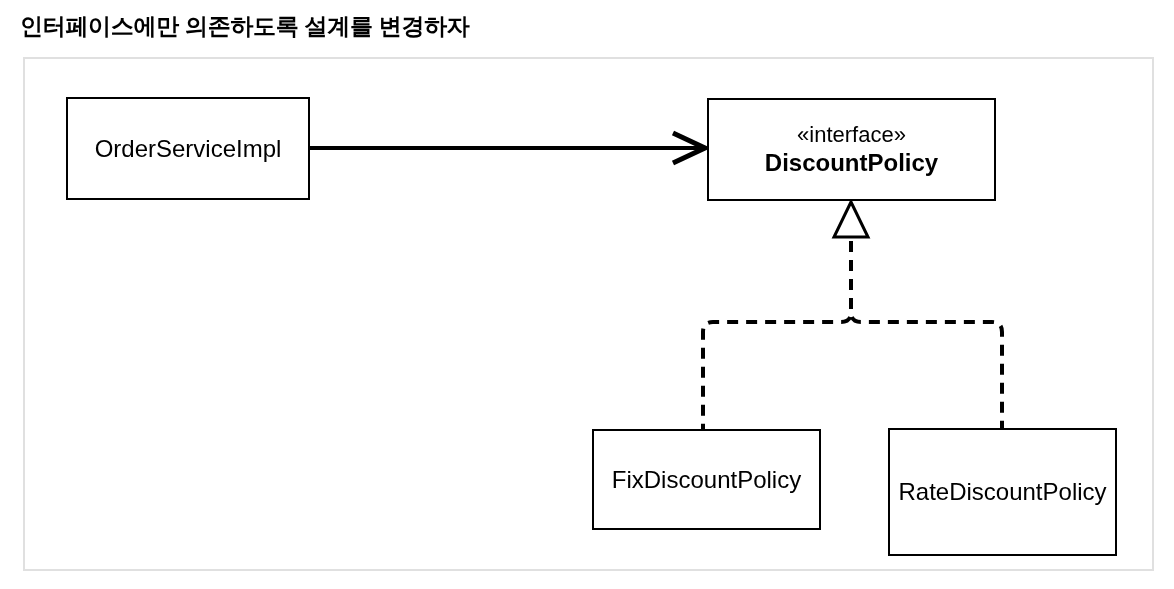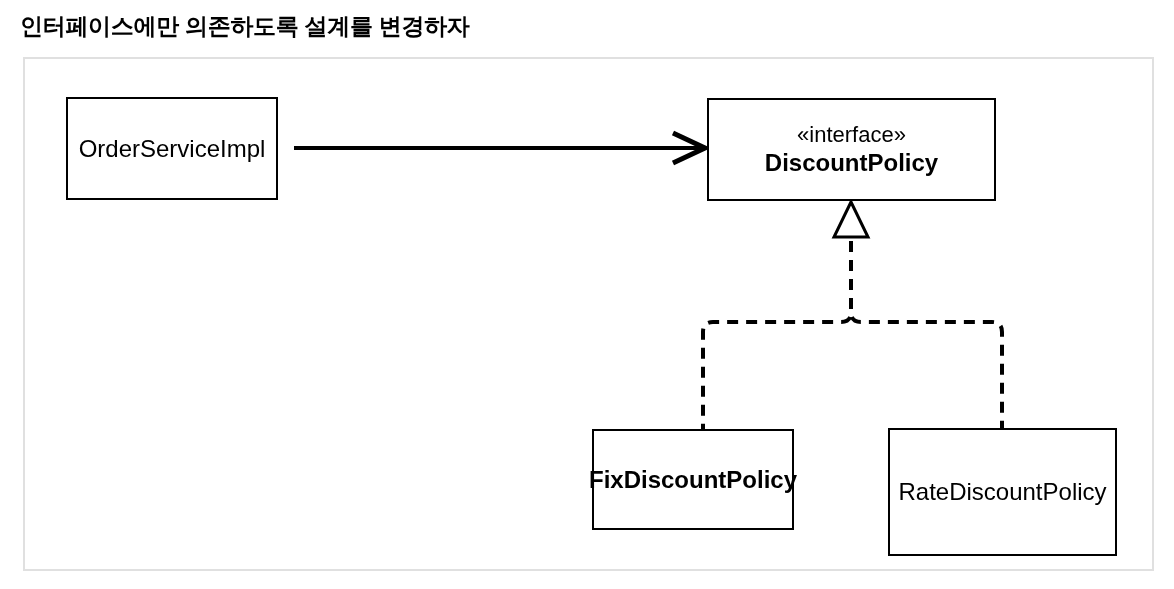--- a/index.html
+++ b/index.html
@@ -43,23 +43,23 @@
     background: #ffffff;
     display: flex;
     flex-direction: column;
     align-items: center;
     justify-content: center;
     text-align: center;
     font-size: 24px;
     line-height: 1.25;
     color: #000000;
   }
-  .node-order      { left: 41px;  top: 38px;  width: 212px; height: 103px; }
+  .node-order      { left: 41px;  top: 38px;  width: 244px; height: 103px; }
   .node-interface  { left: 682px; top: 39px;  width: 289px; height: 103px; }
-  .node-fix        { left: 567px; top: 370px; width: 202px; height: 101px; font-weight: bold; }
+  .node-fix        { left: 567px; top: 370px; width: 229px; height: 101px; }
   .node-rate       { left: 863px; top: 369px; width: 229px; height: 128px; }
   .stereotype { font-size: 22px; font-weight: 400; }
   .iface-name { font-size: 24px; font-weight: 700; }
 </style>
 </head>
 <body>
 
 <h1 class="page-title">인터페이스에만 의존하도록 설계를 변경하자</h1>
 
 <div class="canvas">

